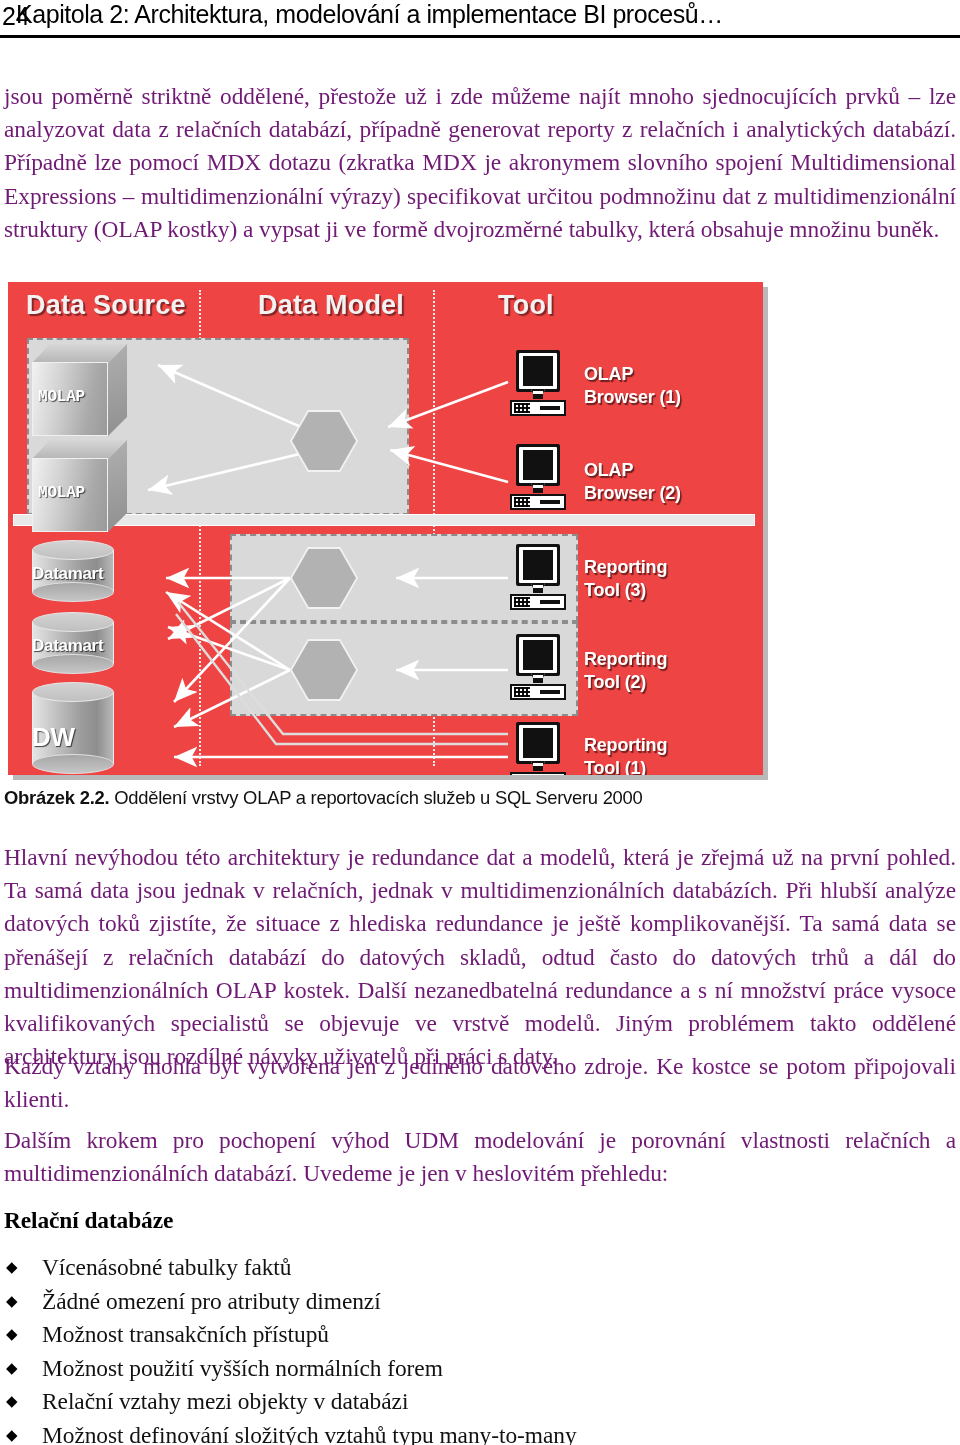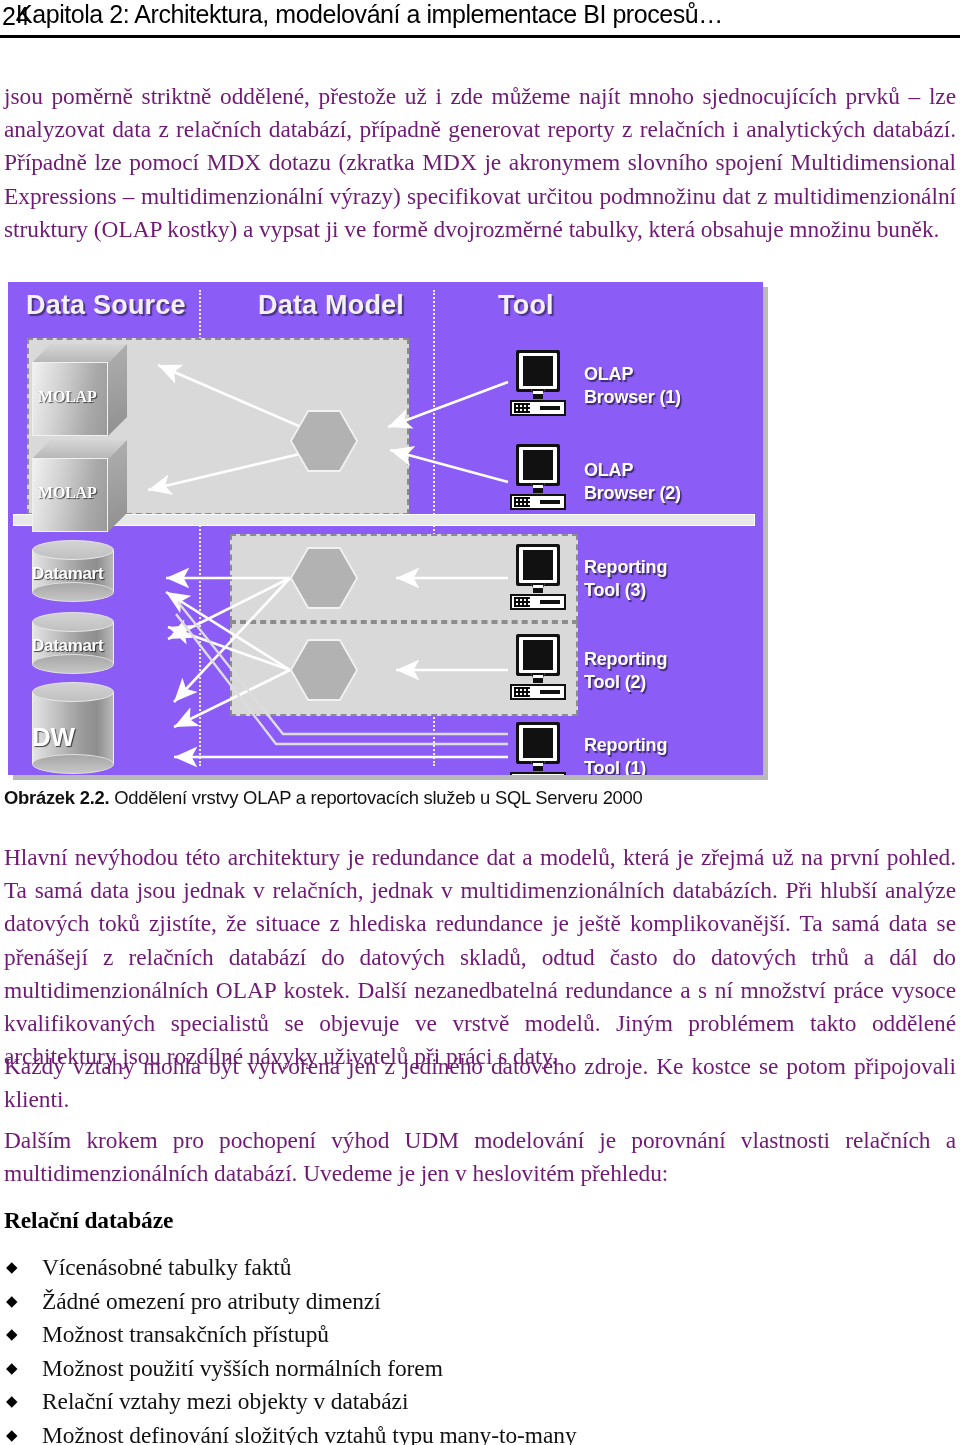--- a/index.html
+++ b/index.html
@@ -118,21 +118,21 @@
     left: 38px; top: 0;
     white-space: nowrap;
   }
 
   
   .figure {
     position: absolute;
     left: 8px; top: 282px;
     width: 755px;
     height: 493px;
-    background: #8b5cf6;
+    background: #ef4444;
     overflow: hidden;
   }
   .fig-shadow {
     position: absolute;
     left: 763px; top: 287px;
     width: 5px; height: 493px;
     background: #b9b9b9;
   }
   .fig-shadow2 {
     position: absolute;
@@ -192,21 +192,21 @@
     clip-path: polygon(18px 0, 94px 0, 76px 19px, 0 19px);
   }
   .cube .face-side {
     position: absolute; left: 76px; top: 0;
     width: 19px; height: 92px;
     background: linear-gradient(160deg,#b0b0b0,#8f8f8f);
     clip-path: polygon(0 19px, 19px 0, 19px 73px, 0 92px);
   }
   .cube .cube-label {
     position: absolute; left: 6px; top: 44px;
-    font-family: Liberation Serif, serif;
+    font-family: Liberation Mono, monospace;
     font-weight: bold; font-size: 16px;
     color: #ffffff;
     text-shadow: 1px 1px 1px rgba(0,0,0,0.65);
     letter-spacing: -0.2px;
   }
 
   
   .cyl { position: absolute; width: 82px; }
   .cyl .cyl-body {
     position: absolute; left: 0; top: 10px;

